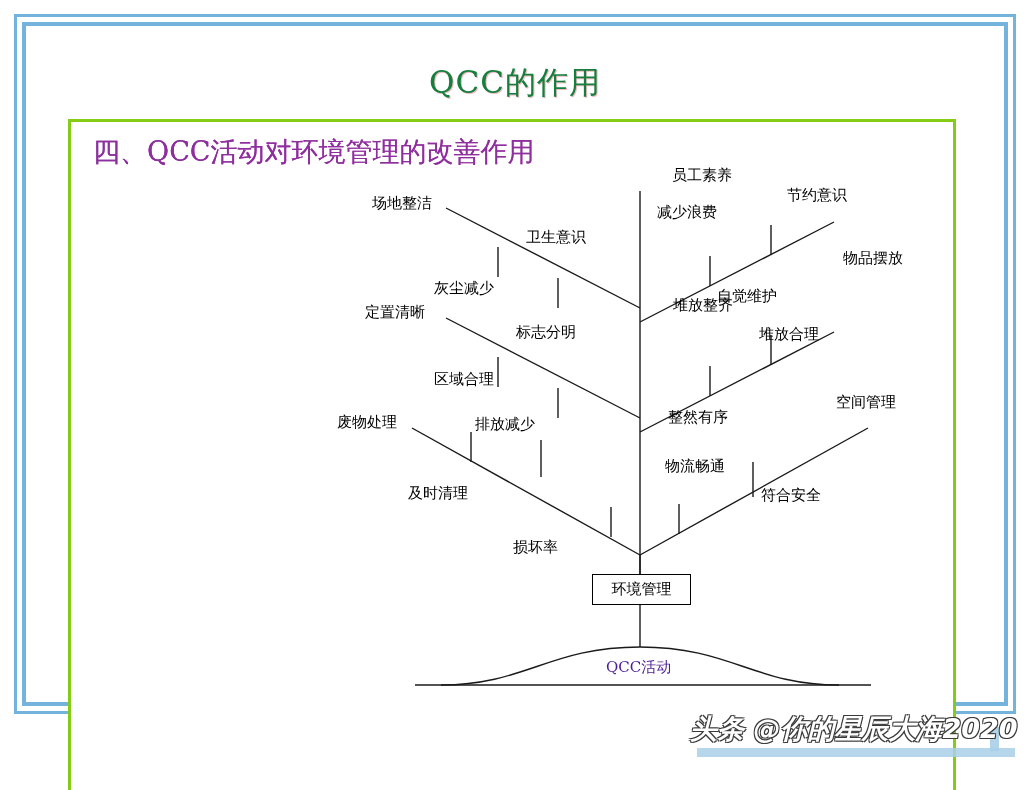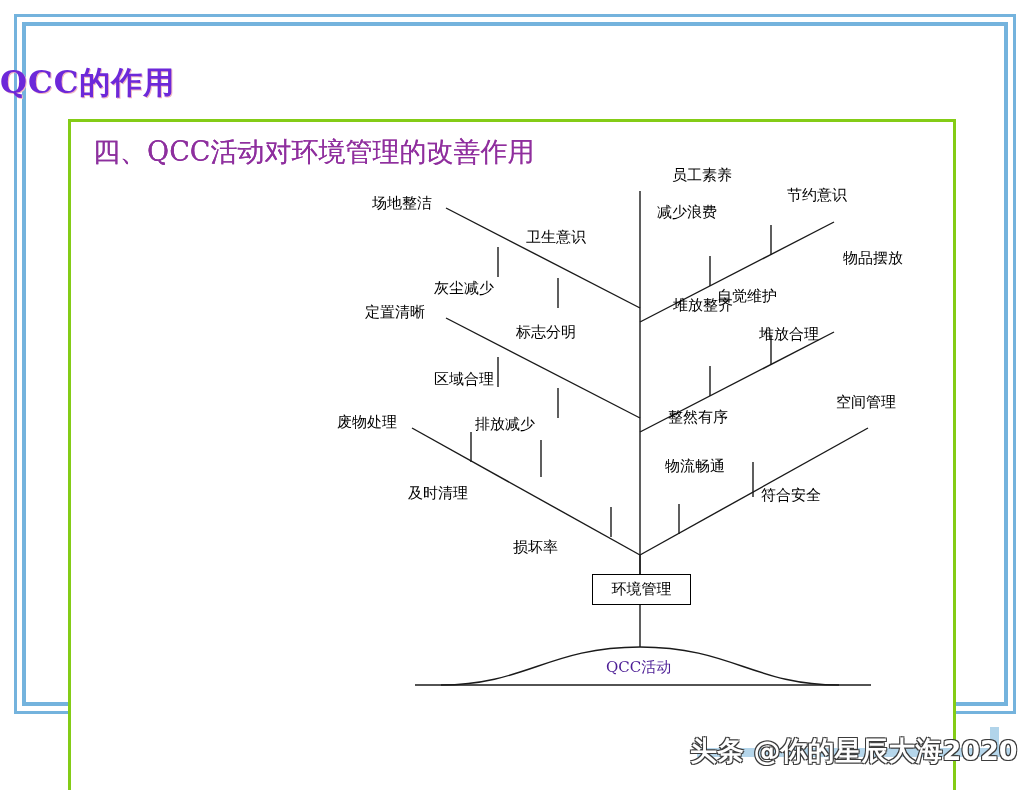--- a/index.html
+++ b/index.html
@@ -36,25 +36,25 @@
     border: 4px solid #74b3dd;
     background: #ffffff;
   }
 
   
   #slide-title {
     position: absolute;
     left: 0;
     top: 62px;
     width: 1030px;
-    text-align: left;
+    text-align: center;
     font-family: "DejaVu Serif", "Liberation Serif", serif;
-    font-weight: bold;
+    font-weight: normal;
     font-size: 31px;
-    color: #6d28d9;
+    color: #15803d;
     letter-spacing: 1px;
     text-shadow: 1px 1px 0 #f0b8c2;
     z-index: 6;
   }
 
   
   #content-box {
     position: absolute;
     left: 68px;
     top: 119px;
@@ -127,24 +127,25 @@
     font-size: 15px;
     color: #4c1d95;
     z-index: 5;
     white-space: nowrap;
   }
 
   
   #watermark {
     position: absolute;
     left: 690px;
-    top: 733px;
+    top: 711px;
     font-family: "DejaVu Sans", "Liberation Sans", sans-serif;
     font-size: 27px;
     font-weight: bold;
+    font-style: italic;
     color: #ffffff;
     text-shadow:
       -1px -1px 0 #3b3b3b, 1px -1px 0 #3b3b3b,
       -1px 1px 0 #3b3b3b, 1px 1px 0 #3b3b3b;
     white-space: nowrap;
     z-index: 9;
     letter-spacing: 0px;
   }
   #watermark-bar {
     position: absolute;

